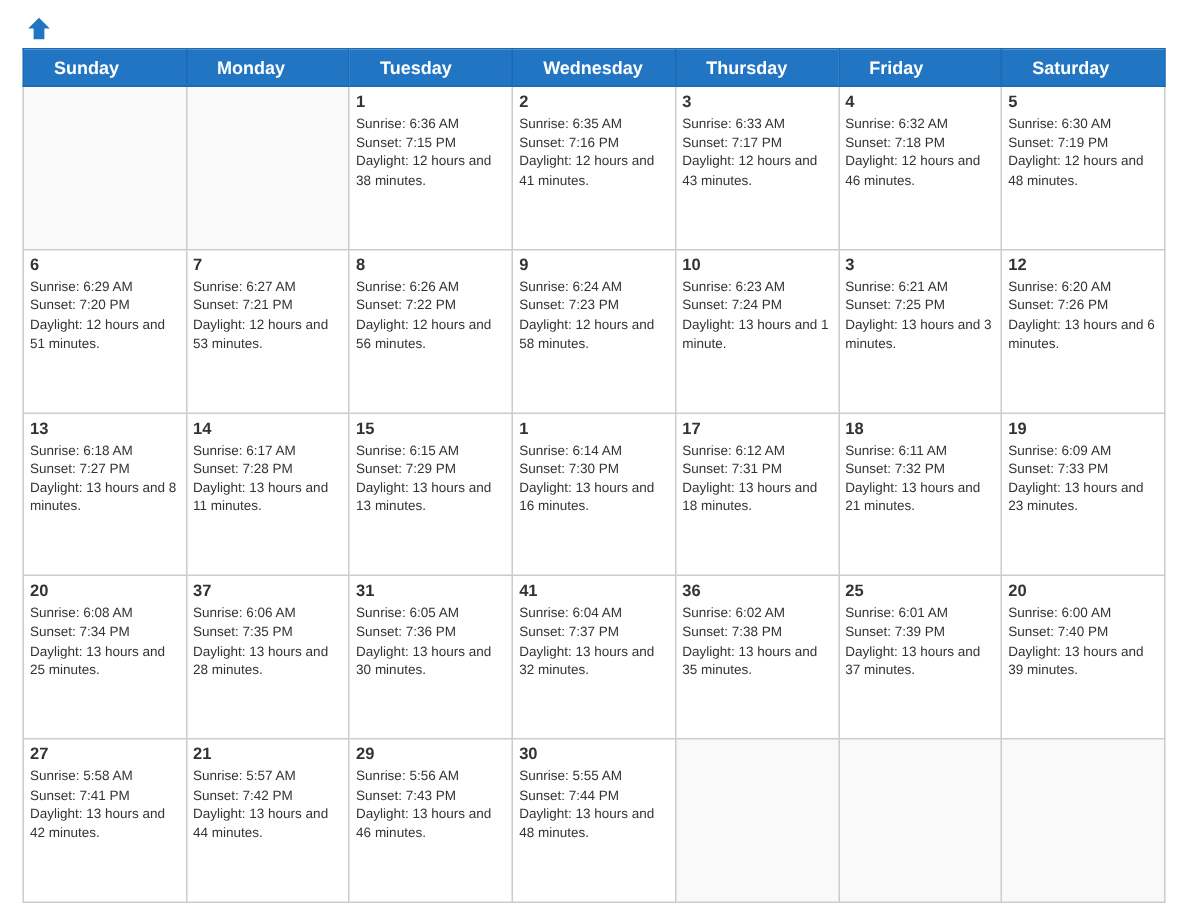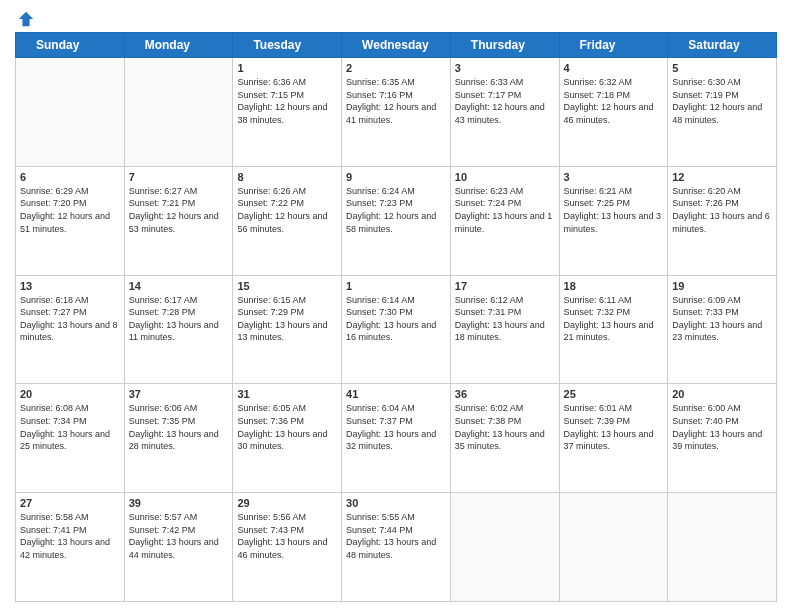--- a/index.html
+++ b/index.html
@@ -241,21 +241,21 @@
             <span class="day-num">20</span>
             <div class="day-info">Sunrise: 6:00 AM<br>Sunset: 7:40 PM<br>Daylight: 13 hours and 39 minutes.</div>
           </td>
         </tr>
         <tr>
           <td>
             <span class="day-num">27</span>
             <div class="day-info">Sunrise: 5:58 AM<br>Sunset: 7:41 PM<br>Daylight: 13 hours and 42 minutes.</div>
           </td>
           <td>
-            <span class="day-num">39</span>
+            <span class="day-num">21</span>
             <div class="day-info">Sunrise: 5:57 AM<br>Sunset: 7:42 PM<br>Daylight: 13 hours and 44 minutes.</div>
           </td>
           <td>
             <span class="day-num">29</span>
             <div class="day-info">Sunrise: 5:56 AM<br>Sunset: 7:43 PM<br>Daylight: 13 hours and 46 minutes.</div>
           </td>
           <td>
             <span class="day-num">30</span>
             <div class="day-info">Sunrise: 5:55 AM<br>Sunset: 7:44 PM<br>Daylight: 13 hours and 48 minutes.</div>
           </td>

